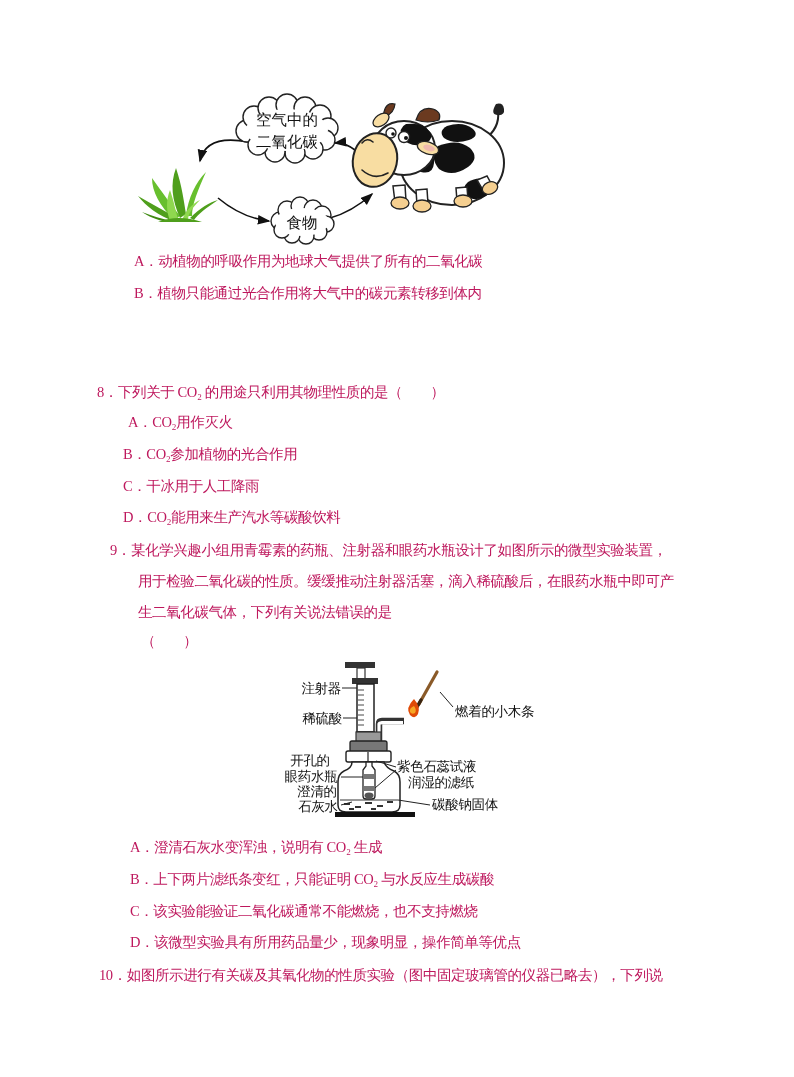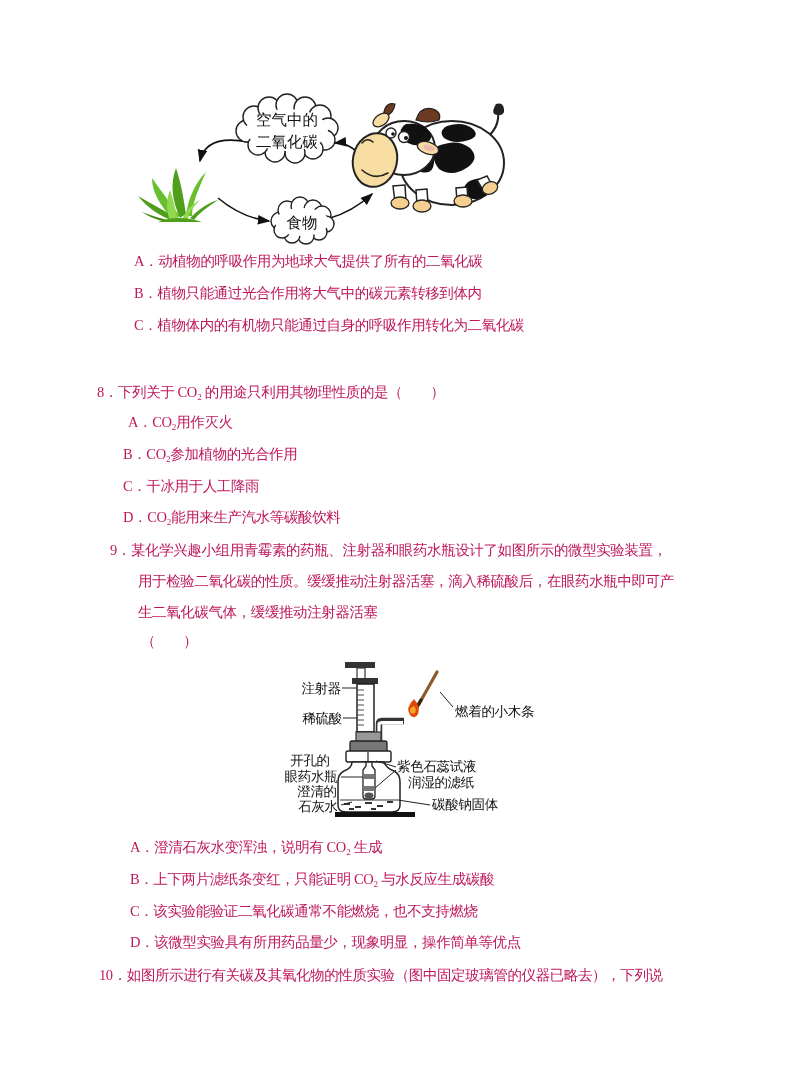--- a/index.html
+++ b/index.html
@@ -108,31 +108,30 @@
         <circle cx="306" cy="236" r="8"></circle>
       <circle cx="292" cy="235" r="8"></circle>
         <circle cx="282" cy="230" r="8"></circle>
       <ellipse cx="302" cy="222" rx="27" ry="14" stroke="none"></ellipse>
       <text class="cycle-label" x="302" y="228" text-anchor="middle" stroke="none">食物</text>
     </g>
   </svg>
 
   <div class="line" style="left:134px;top:253px">A．动植物的呼吸作用为地球大气提供了所有的二氧化碳</div>
   <div class="line" style="left:134px;top:285px">B．植物只能通过光合作用将大气中的碳元素转移到体内</div>
-  <div class="line" style="left:134px;top:317px">C．植物体内的有机物只能通过自身的呼吸作用转化为二氧化碳</div>
 
   <div class="line" style="left:97px;top:384px">8．下列关于 CO₂ 的用途只利用其物理性质的是（　　）</div>
   <div class="line" style="left:128px;top:414px">A．CO₂用作灭火</div>
   <div class="line" style="left:123px;top:446px">B．CO₂参加植物的光合作用</div>
   <div class="line" style="left:123px;top:478px">C．干冰用于人工降雨</div>
   <div class="line" style="left:123px;top:509px">D．CO₂能用来生产汽水等碳酸饮料</div>
 
   <div class="line" style="left:110px;top:542px">9．某化学兴趣小组用青霉素的药瓶、注射器和眼药水瓶设计了如图所示的微型实验装置，</div>
   <div class="line" style="left:138px;top:573px">用于检验二氧化碳的性质。缓缓推动注射器活塞，滴入稀硫酸后，在眼药水瓶中即可产</div>
-  <div class="line" style="left:138px;top:604px">生二氧化碳气体，缓缓推动注射器活塞</div>
+  <div class="line" style="left:138px;top:604px">生二氧化碳气体，下列有关说法错误的是</div>
   <div class="line" style="left:141px;top:633px">（　　）</div>
 
   <svg class="abs-svg" style="left:270px;top:650px" width="300" height="200" viewBox="270 650 300 200">
 
     <g fill="none">
       <path d="M379,748 L379,724 Q379,721 382,721 L404,721" stroke="#333" stroke-width="6.5"></path>
       <path d="M379,748 L379,724 Q379,723 382,722.6 L403,722.6" stroke="#fff" stroke-width="3.2"></path>
     </g>
 
     <g>

